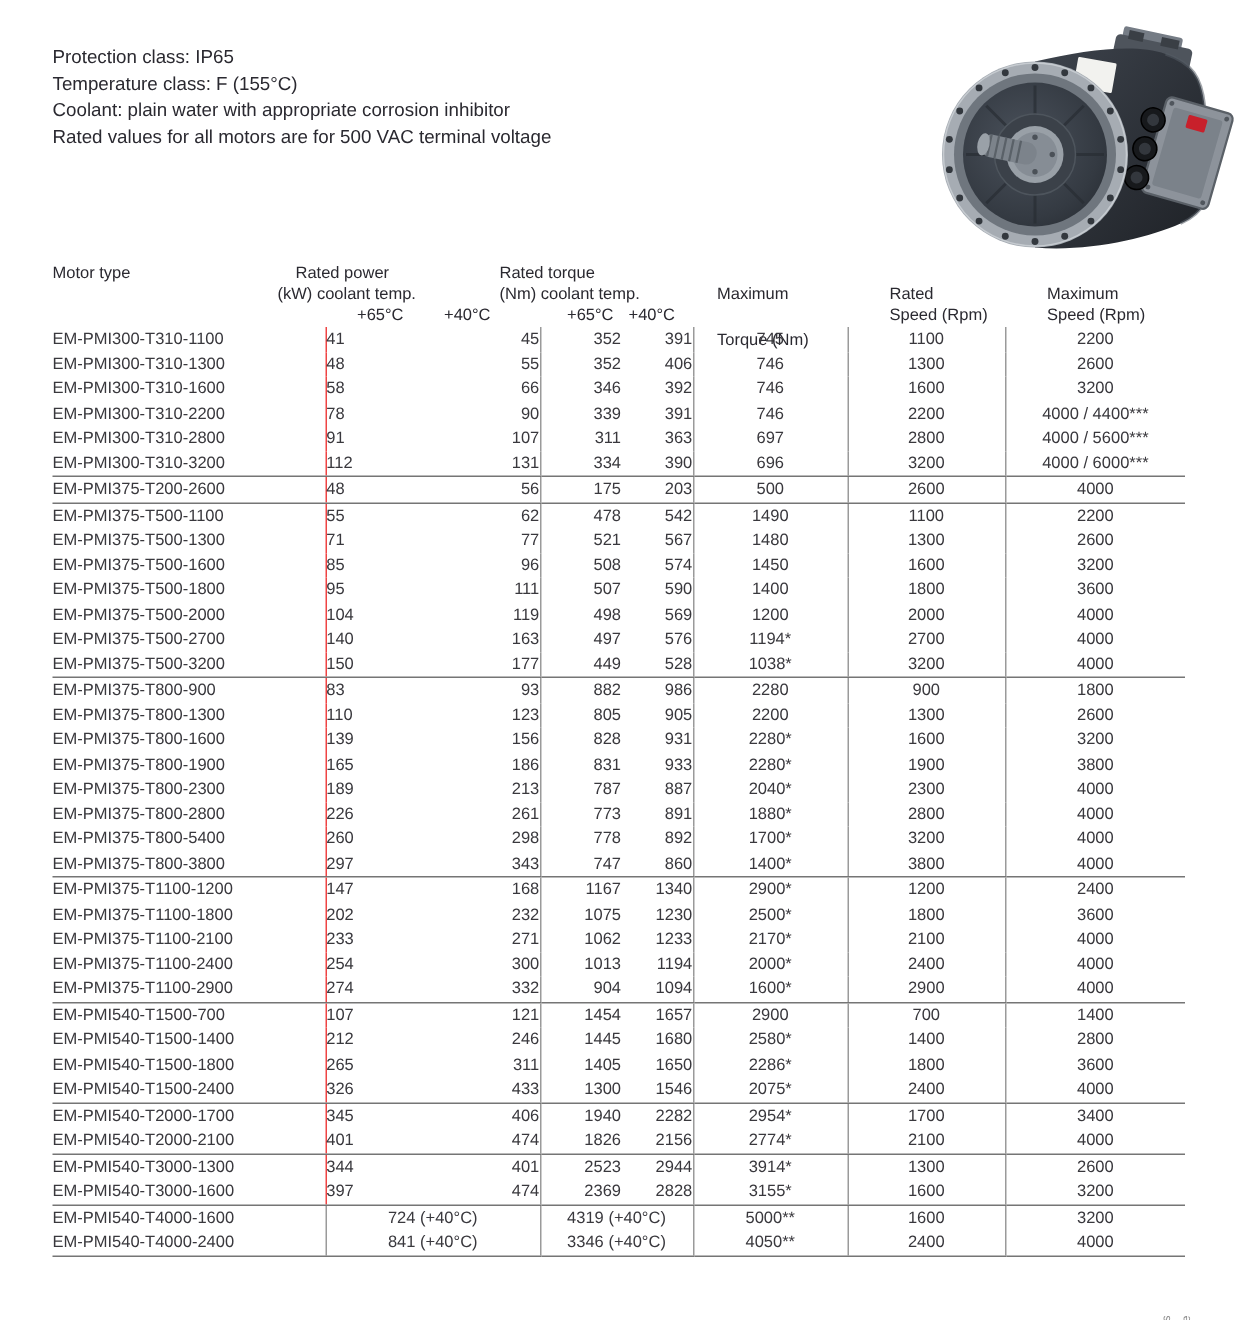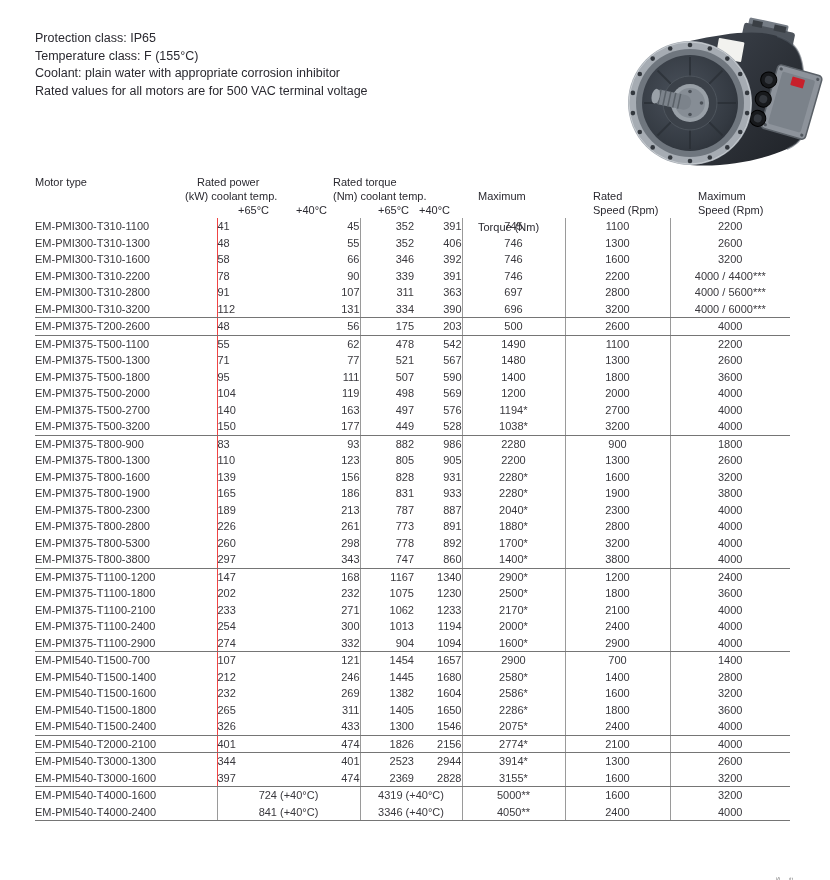--- a/index.html
+++ b/index.html
@@ -269,20 +269,30 @@
         <td class="c1">EM-PMI375-T500-1300</td>
         <td class="c2">71</td>
         <td class="c3">77</td>
         <td class="c4">521</td>
         <td class="c5">567</td>
         <td class="c6">1480</td>
         <td class="c7">1300</td>
         <td class="c8">2600</td>
       </tr>
       <tr>
+        <td class="c1">EM-PMI375-T500-1600</td>
+        <td class="c2">85</td>
+        <td class="c3">96</td>
+        <td class="c4">508</td>
+        <td class="c5">574</td>
+        <td class="c6">1450</td>
+        <td class="c7">1600</td>
+        <td class="c8">3200</td>
+      </tr>
+      <tr>
         <td class="c1">EM-PMI375-T500-1800</td>
         <td class="c2">95</td>
         <td class="c3">111</td>
         <td class="c4">507</td>
         <td class="c5">590</td>
         <td class="c6">1400</td>
         <td class="c7">1800</td>
         <td class="c8">3600</td>
       </tr>
       <tr>
@@ -369,21 +379,21 @@
         <td class="c1">EM-PMI375-T800-2800</td>
         <td class="c2">226</td>
         <td class="c3">261</td>
         <td class="c4">773</td>
         <td class="c5">891</td>
         <td class="c6">1880*</td>
         <td class="c7">2800</td>
         <td class="c8">4000</td>
       </tr>
       <tr>
-        <td class="c1">EM-PMI375-T800-5300</td>
+        <td class="c1">EM-PMI375-T800-5400</td>
         <td class="c2">260</td>
         <td class="c3">298</td>
         <td class="c4">778</td>
         <td class="c5">892</td>
         <td class="c6">1700*</td>
         <td class="c7">3200</td>
         <td class="c8">4000</td>
       </tr>
       <tr class="group-end">
         <td class="c1">EM-PMI375-T800-3800</td>
@@ -459,49 +469,49 @@
         <td class="c1">EM-PMI540-T1500-1400</td>
         <td class="c2">212</td>
         <td class="c3">246</td>
         <td class="c4">1445</td>
         <td class="c5">1680</td>
         <td class="c6">2580*</td>
         <td class="c7">1400</td>
         <td class="c8">2800</td>
       </tr>
       <tr>
-        <td class="c1">EM-PMI540-T1500-1600</td>
-        <td class="c2">232</td>
-        <td class="c3">269</td>
-        <td class="c4">1382</td>
-        <td class="c5">1604</td>
-        <td class="c6">2586*</td>
-        <td class="c7">1600</td>
-        <td class="c8">3200</td>
-      </tr>
-      <tr>
         <td class="c1">EM-PMI540-T1500-1800</td>
         <td class="c2">265</td>
         <td class="c3">311</td>
         <td class="c4">1405</td>
         <td class="c5">1650</td>
         <td class="c6">2286*</td>
         <td class="c7">1800</td>
         <td class="c8">3600</td>
       </tr>
       <tr class="group-end">
         <td class="c1">EM-PMI540-T1500-2400</td>
         <td class="c2">326</td>
         <td class="c3">433</td>
         <td class="c4">1300</td>
         <td class="c5">1546</td>
         <td class="c6">2075*</td>
         <td class="c7">2400</td>
         <td class="c8">4000</td>
       </tr>
+      <tr>
+        <td class="c1">EM-PMI540-T2000-1700</td>
+        <td class="c2">345</td>
+        <td class="c3">406</td>
+        <td class="c4">1940</td>
+        <td class="c5">2282</td>
+        <td class="c6">2954*</td>
+        <td class="c7">1700</td>
+        <td class="c8">3400</td>
+      </tr>
       <tr class="group-end">
         <td class="c1">EM-PMI540-T2000-2100</td>
         <td class="c2">401</td>
         <td class="c3">474</td>
         <td class="c4">1826</td>
         <td class="c5">2156</td>
         <td class="c6">2774*</td>
         <td class="c7">2100</td>
         <td class="c8">4000</td>
       </tr>

